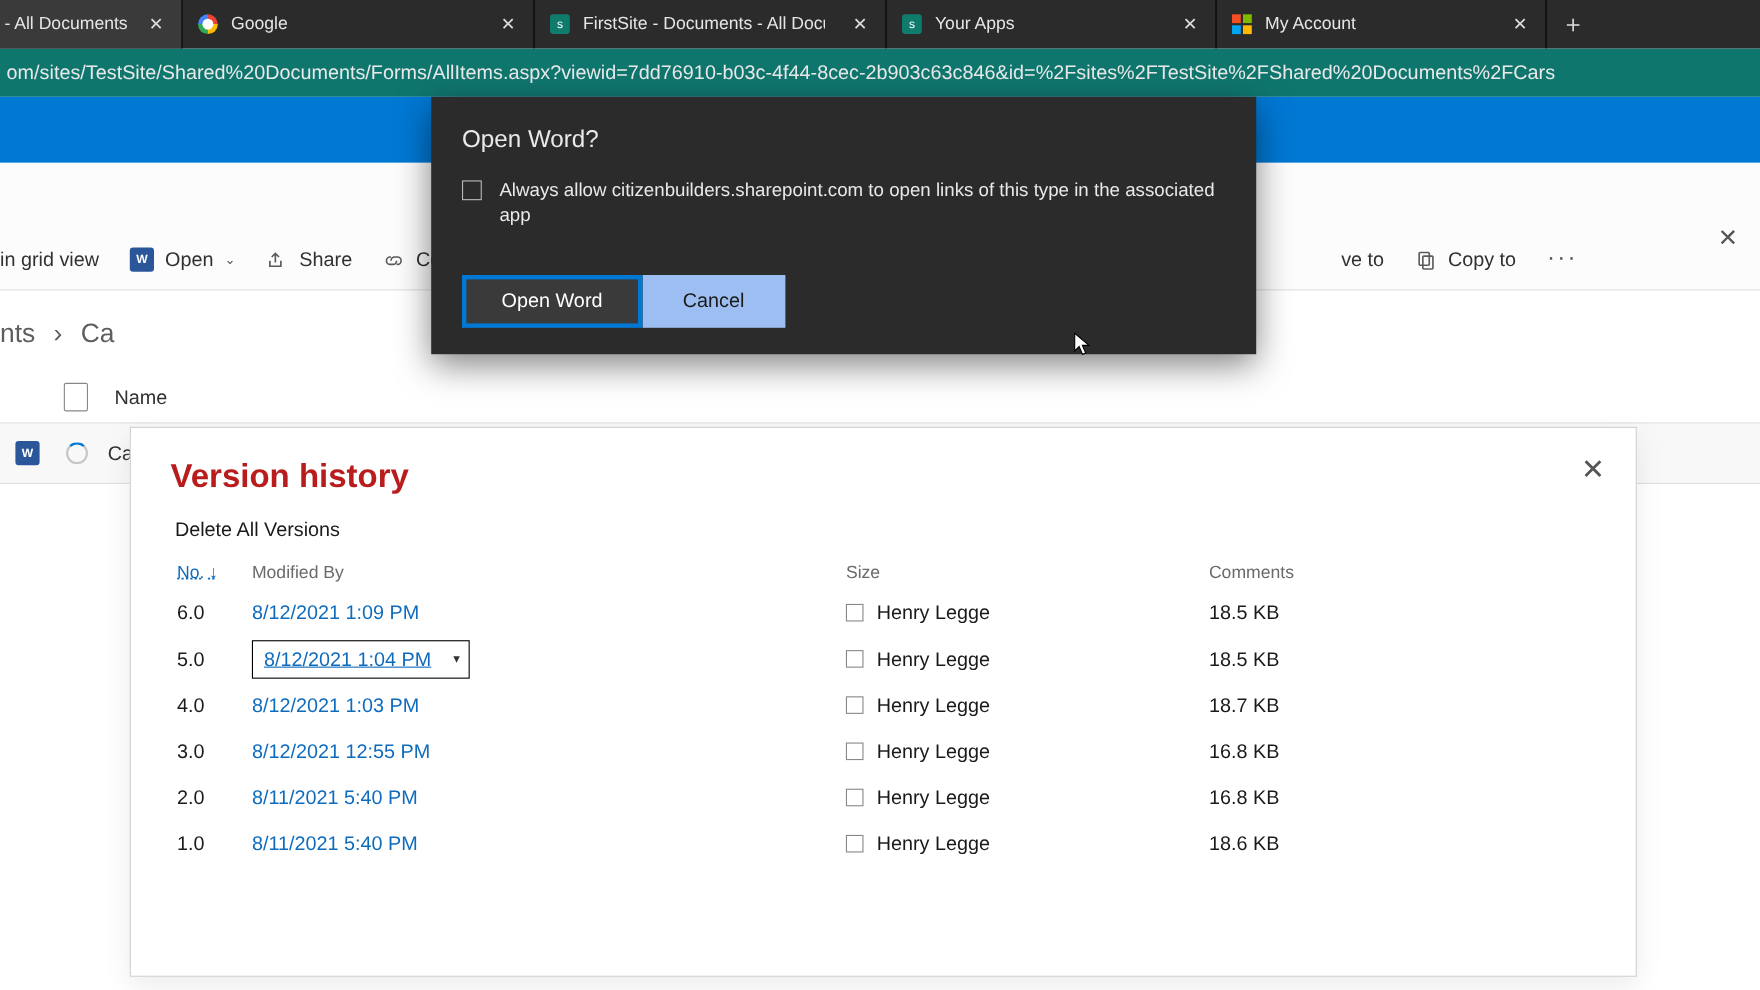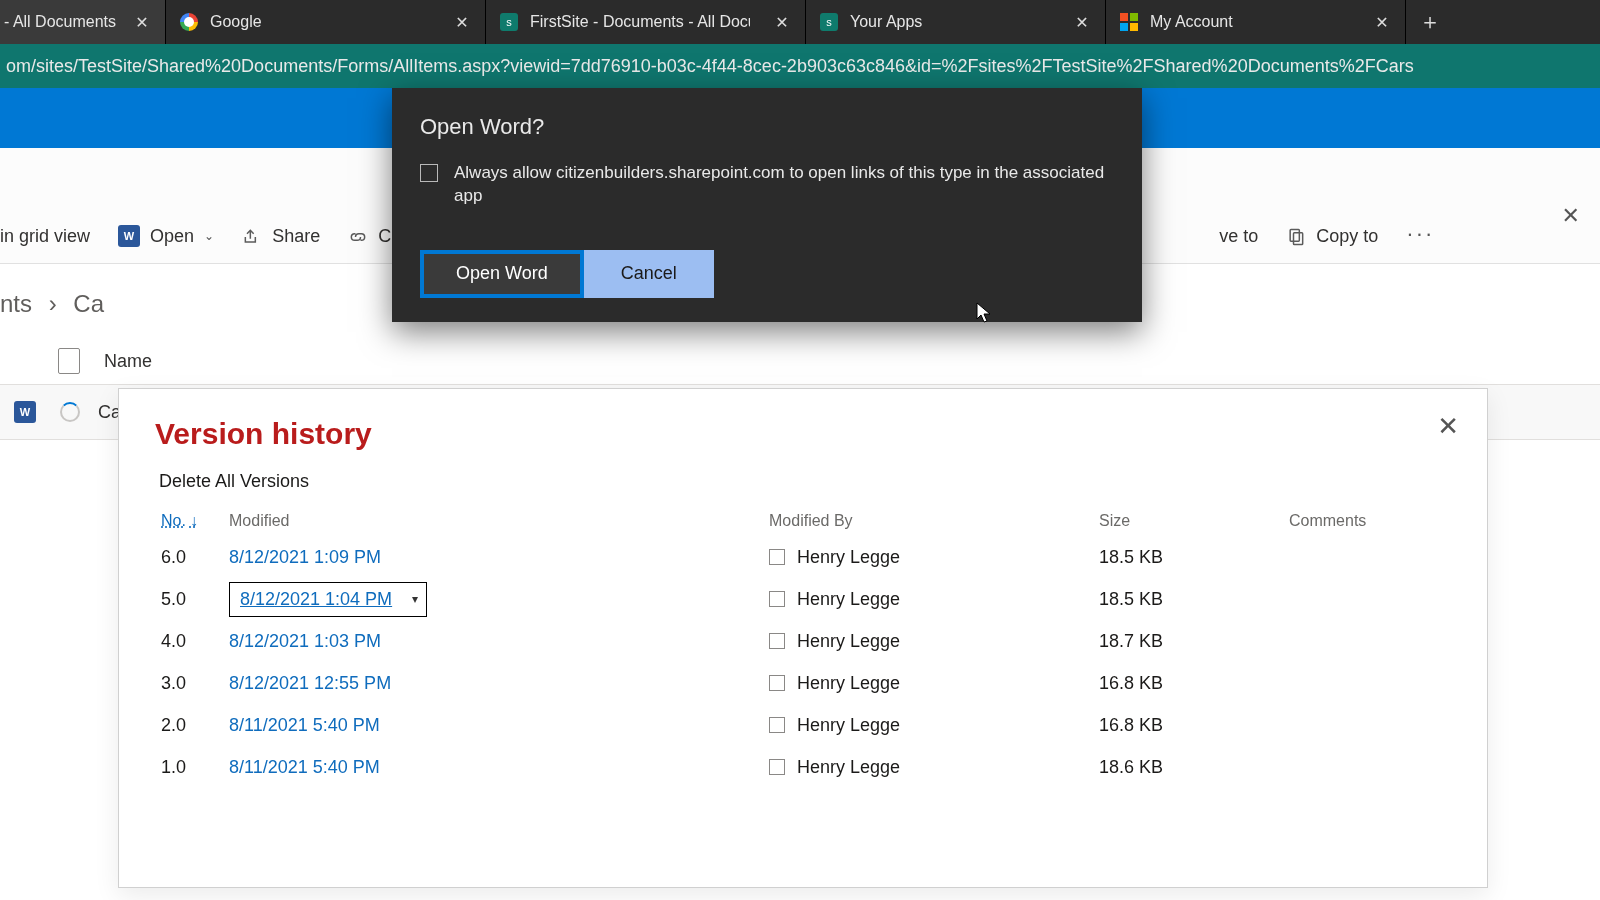--- a/index.html
+++ b/index.html
@@ -183,21 +183,20 @@
   <div class="vh-close">✕</div>
   <div class="vh-title">Version history</div>
   <a class="vh-delall">Delete All Versions</a>
 
   <div class="vh-table">
     <div class="vh-head">
       <span class="no">
           <span>No.</span> 
           <span>↓</span>
         </span>
-      <span>Modified</span>
       <span>Modified By</span>
       <span>Size</span>
       <span>Comments</span>
     </div>
     <div id="vh-rows">
         <div class="vh-row">
           <span class="n">6.0</span>
           <span class="d">8/12/2021 1:09 PM</span>
           <span class="mby">
             <span class="cb"></span>

